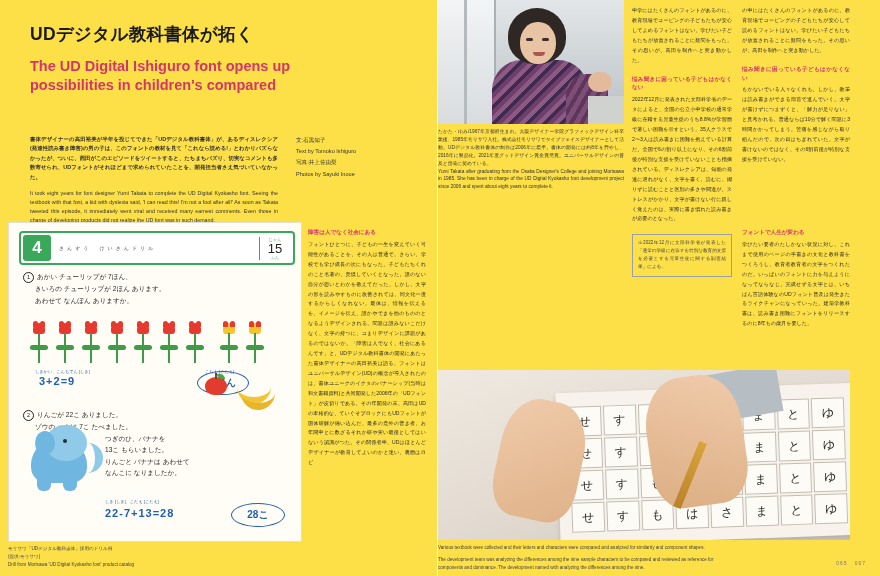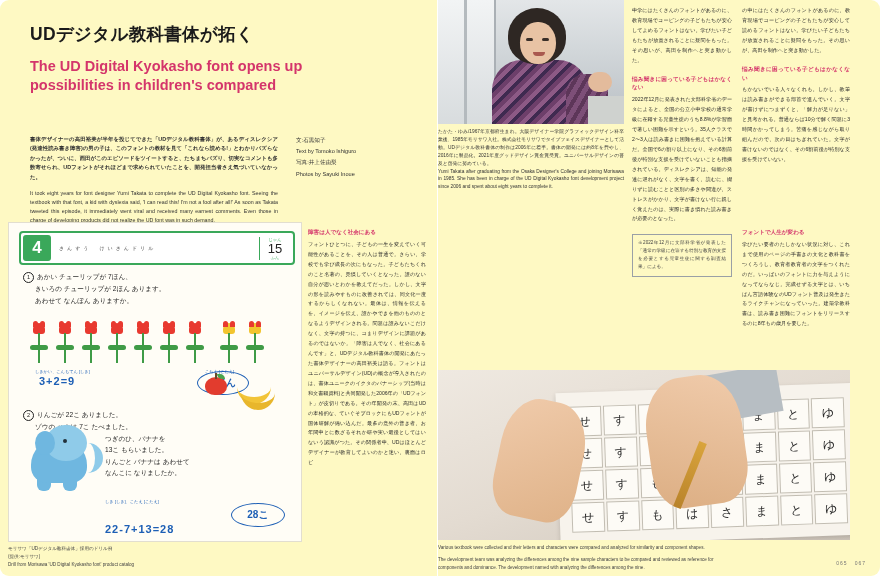--- a/index.html
+++ b/index.html
@@ -11,22 +11,21 @@
     width: 880px;
     height: 576px;
     font-family: "Liberation Sans", sans-serif;
     color: #231f20;
     position: relative;
     overflow: hidden;
   }
   .page {
     position: absolute;
     inset: 0;
-    background: #fef9c3;
-    border-radius: 9px;
+    background: #fde047;
   }
 
   
   .title-block {
     position: absolute;
     left: 30px;
     top: 22px;
     width: 390px;
   }
   .title-ja {
@@ -578,21 +577,21 @@
 </head>
 <body>
 
 <div class="page">
 
   <div class="title-block">
     <div class="title-ja">
       <div>UDデジタル教科書体が拓く</div>
     </div>
     <div class="title-en">
-      <div>The UD Digital Kyokasho font opens up</div>
+      <div>The UD Digital Ishiguro font opens up</div>
       <div>possibilities in children's compared</div>
     </div>
   </div>
 
   <div class="credits">
     <div class="lead">書体デザイナーの高田裕美が半年を投じてできた「UDデジタル教科書体」が、あるディスレクシア(発達性読み書き障害)の男の子は、このフォントの教材を見て「これなら読める!」とわかりバズらなかったが、ついに、西田がこのエピソードをツイートすると、たちまちバズり、切実なコメントも多数寄せられ、UDフォントがそれほどまで求められていたことを、開発担当者さえ気づいていなかった。</div>
     <div class="credits-en">It took eight years for font designer Yumi Takata to complete the UD Digital Kyokasho font. Seeing the textbook with that font, a kid with dyslexia said, 'I can read this! I'm not a fool after all!' As soon as Takata tweeted this episode, it immediately went viral and received many earnest comments. Even those in charge of developing products did not realize the UD font was in such demand.</div>
   </div>
 
   <div class="byline">
@@ -745,21 +744,21 @@
       <span class="el-leg1"></span>
         <span class="el-leg2"></span>
       <span class="el-body"></span>
         <span class="el-head"></span>
       <span class="el-ear"></span>
         <span class="el-trunk"></span>
         <span class="el-eye"></span>
     </div>
 
     <div class="ans-label" style="left:96px; top:276px;">しき [しき]、こたえ [こたえ]</div>
-    <div class="ans-box" style="left:96px; top:300px;">22-7+13=28</div>
+    <div class="ans-box" style="left:96px; top:284px;">22-7+13=28</div>
     <div class="ans-circle" style="left:222px; top:280px; width:52px; height:22px;">28こ</div>
   </div>
 
   <div class="caption-wb">
     <span>モリサワ「UDデジタル教科書体」採用のドリル例</span>
     <br>
     <span>(提供:モリサワ)</span>
     <br>
     <span>Drill from Morisawa 'UD Digital Kyokasho font' product catalog</span>
   </div>

